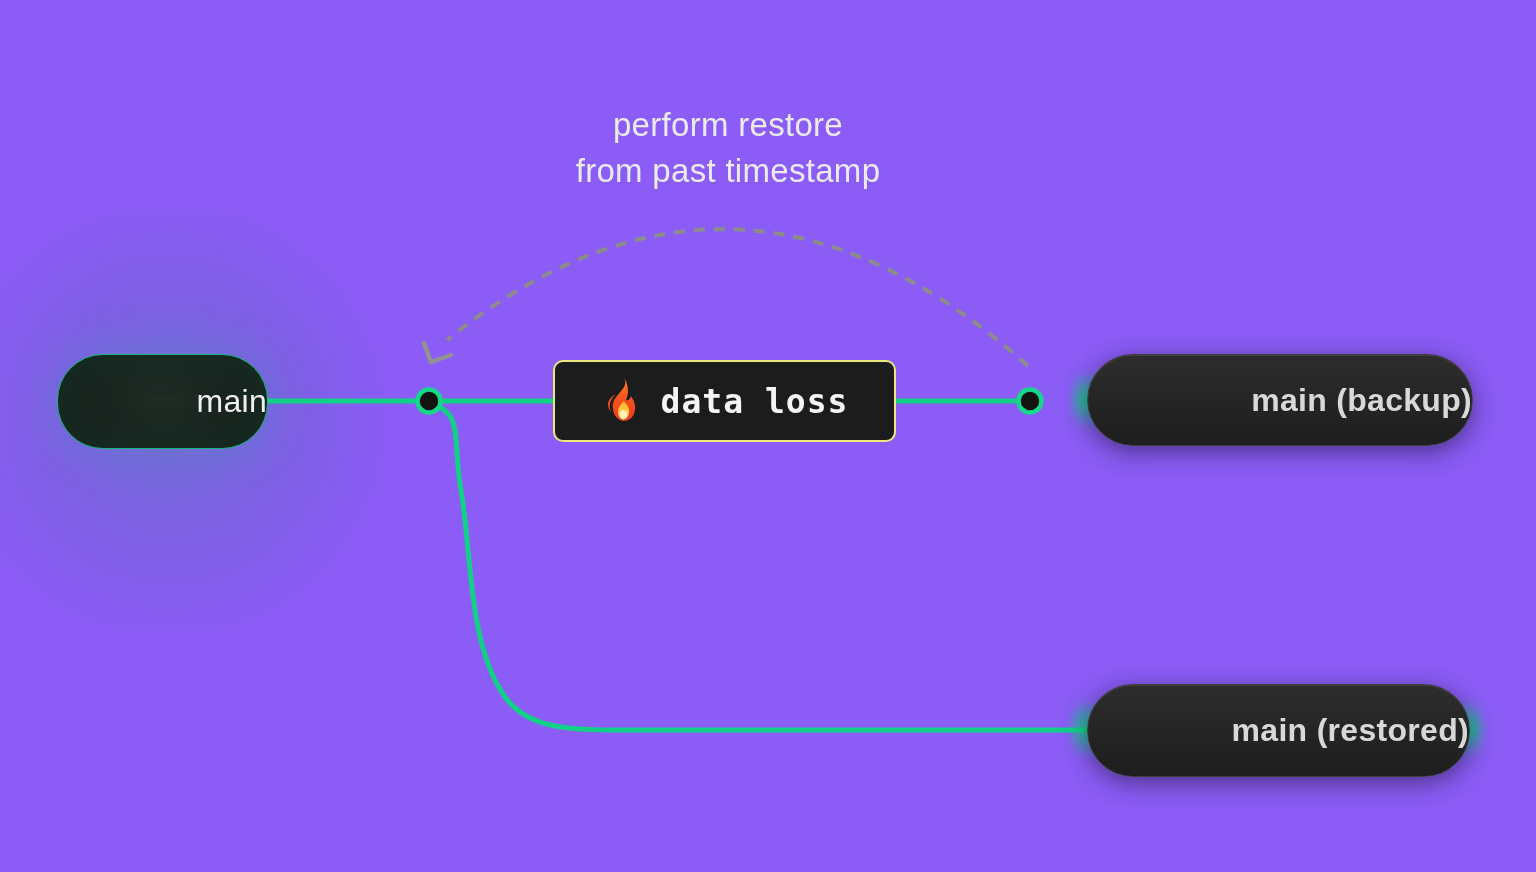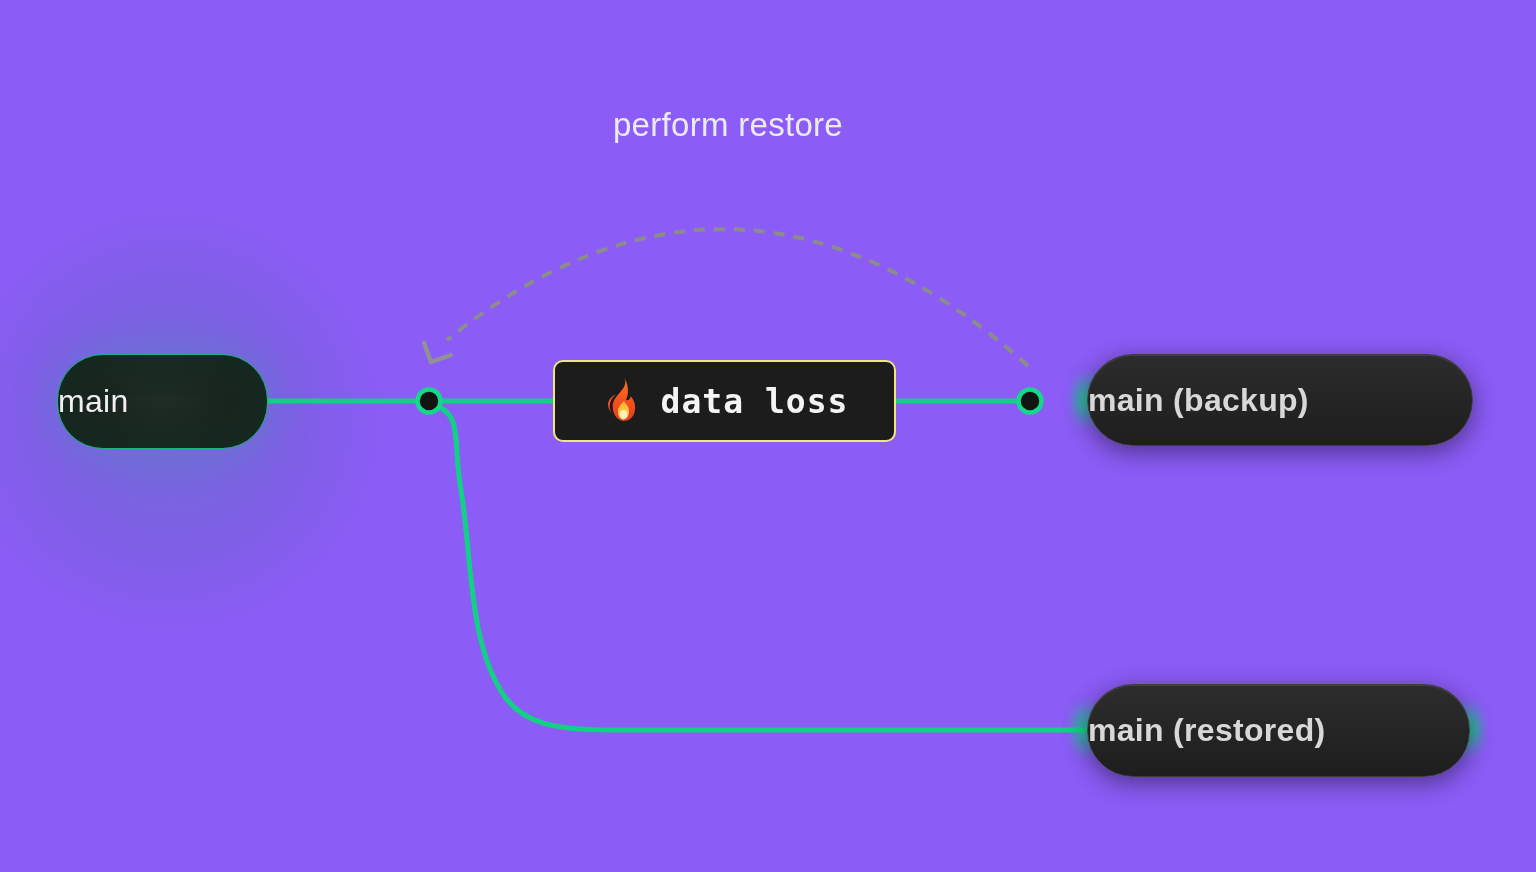--- a/index.html
+++ b/index.html
@@ -43,21 +43,21 @@
     pointer-events: none;
   }
   .crescent.backup-left  { left: 1073px; top: 362px; }
   .crescent.restored-left  { left: 1072px; top: 691px; }
   .crescent.restored-right { left: 1452px; top: 691px; }
 
   .pill {
     position: absolute;
     display: flex;
     align-items: center;
-    justify-content: flex-start;
+    justify-content: flex-end;
     border-radius: 46px;
     font-size: 32px;
     letter-spacing: 0.3px;
     z-index: 3;
   }
   .pill-main {
     left: 57px;
     top: 354px;
     width: 209px;
     height: 93px;
@@ -155,20 +155,21 @@
 
     <circle cx="1030" cy="401" r="11.5" fill="#121412" stroke="#15d88b" stroke-width="4.5"></circle>
   </svg>
 
   <div class="crescent backup-left"></div>
   <div class="crescent restored-left"></div>
   <div class="crescent restored-right"></div>
 
   <div class="annotation">
     <div>perform restore</div>
+    <div>from past timestamp</div>
   </div>
 
   <div class="pill pill-main">
     <span>main</span>
   </div>
 
   <div class="event-box">
     <svg class="flame" viewBox="0 0 24 28">
       <defs>
         <linearGradient id="flameOuter" x1="0" y1="0" x2="0" y2="1">

